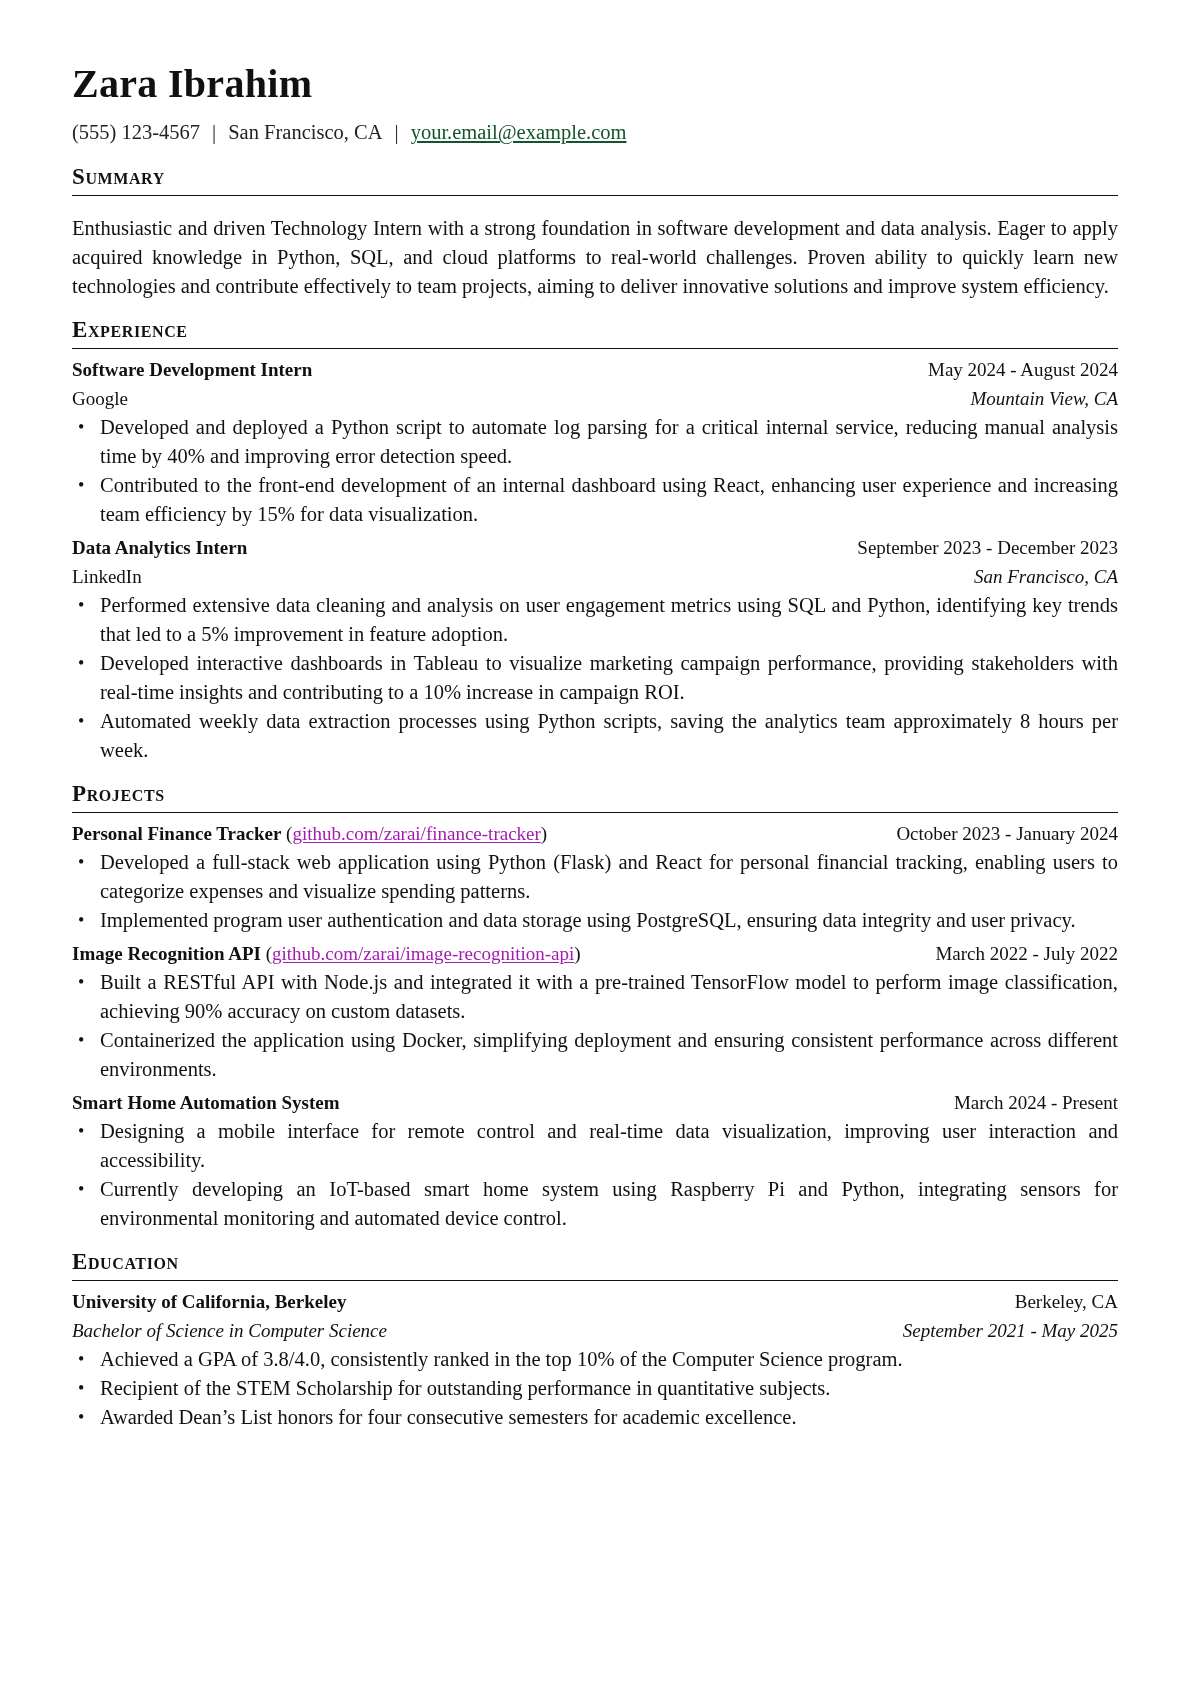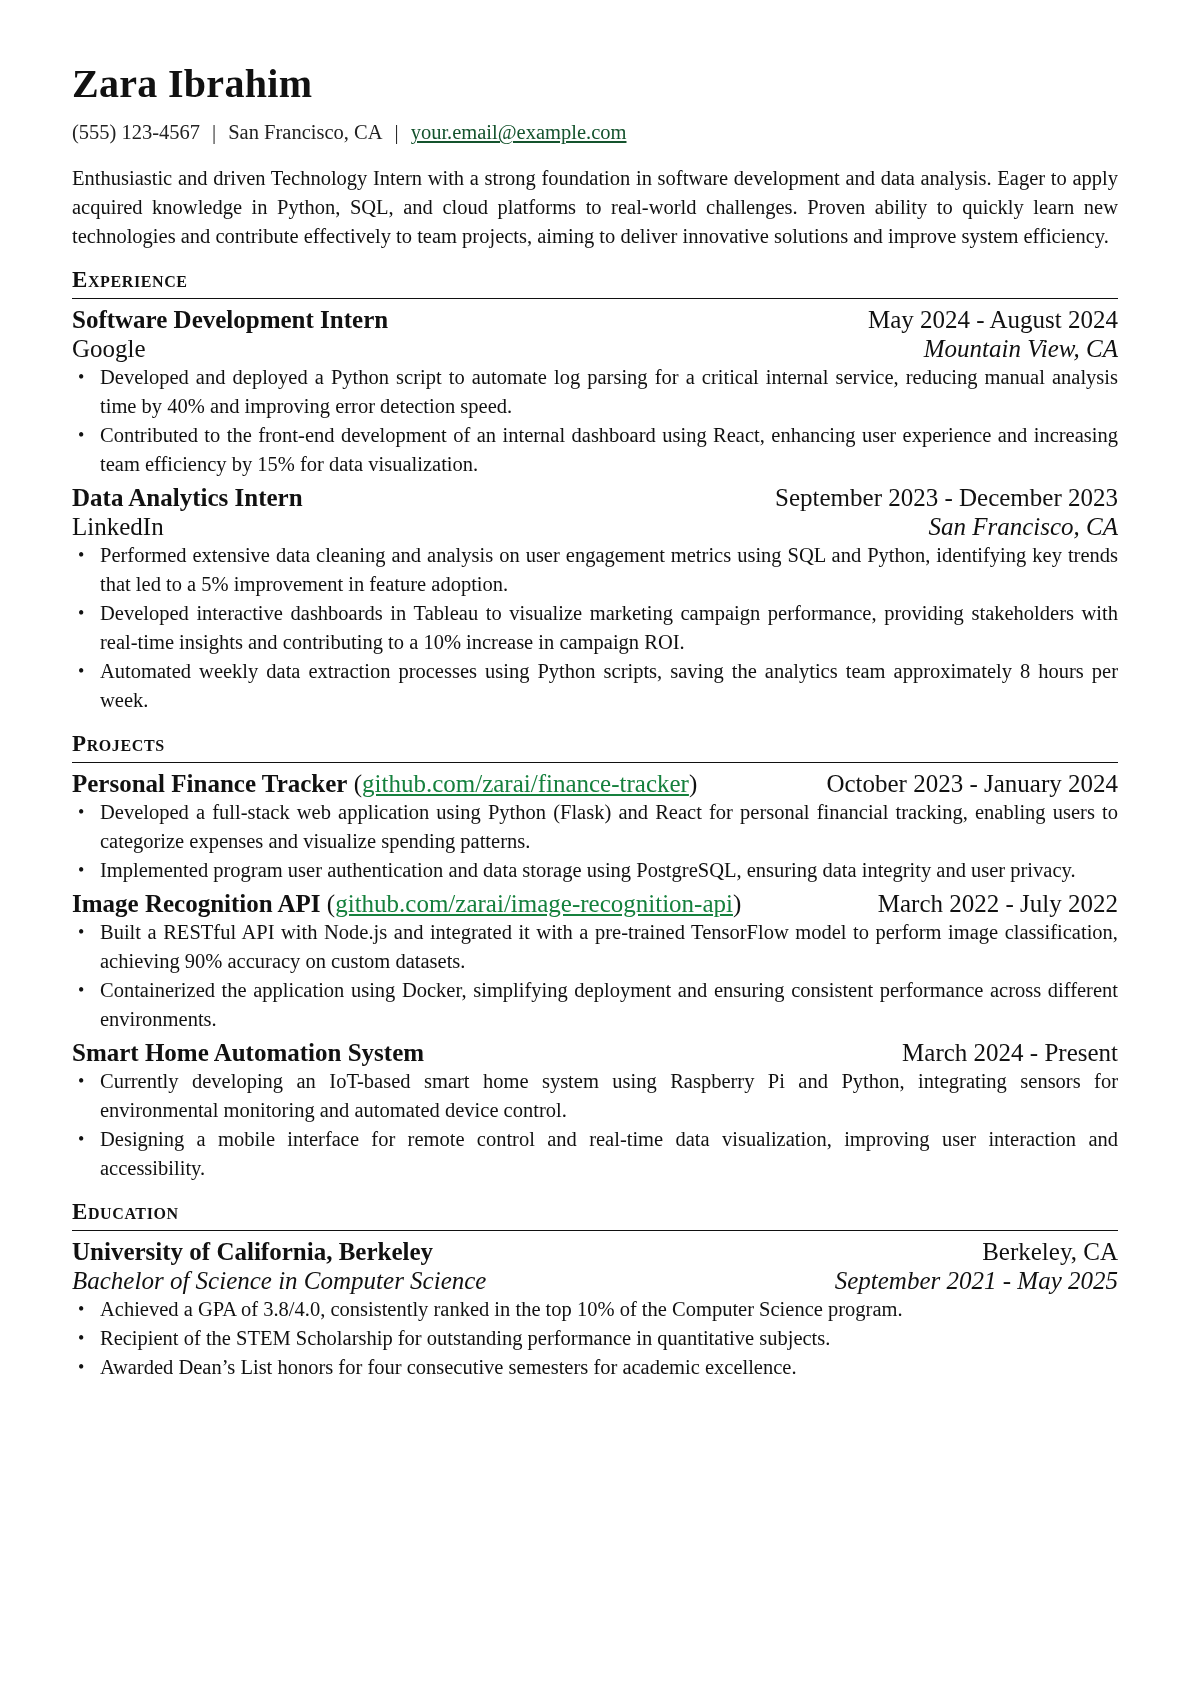--- a/index.html
+++ b/index.html
@@ -15,39 +15,40 @@
     .contact a { color: #14532d; text-decoration: underline; text-underline-offset: 2px; }
     .section-title {
       font-size: 23px; font-weight: bold; font-variant: small-caps; letter-spacing: 0.6px;
       line-height: 26px; margin: 0; padding-bottom: 5px; border-bottom: 1.6px solid #111;
     }
     .section { margin-top: 16px; }
     .section.first { margin-top: 18px; }
     .summary { font-size: 20.5px; line-height: 29px; margin-top: 18px; text-align: justify; }
     .entry { margin-top: 6px; }
     .entry + .entry { margin-top: 4px; }
-    .row { display: flex; justify-content: space-between; font-size: 25px; line-height: 29px; }
+    .row { display: flex; justify-content: space-between; font-size: 19px; line-height: 29px; }
     .row .b { font-weight: bold; }
     .row .i { font-style: italic; }
-    .row a { color: #15803d; text-decoration: underline; text-underline-offset: 2px; }
+    .row a { color: #a21caf; text-decoration: underline; text-underline-offset: 2px; }
     ul { margin: 0; padding: 0 0 0 28px; list-style: none; }
     li { position: relative; font-size: 20.5px; line-height: 29px; text-align: justify; }
     li::before { content: "\2022"; position: absolute; left: -22px; top: 0; font-size: 18px; }
   </style>
 </head>
 <body>
 
 <div class="page">
 
   <h1 class="name">Zara Ibrahim</h1>
   <div class="contact">
     <span>(555) 123-4567</span><span class="sep">|</span><span>San Francisco, CA</span><span class="sep">|</span><a>your.email@example.com</a>
   </div>
 
   <div class="section first">
+    <h2 class="section-title">Summary</h2>
     <p class="summary" style="margin-bottom:0">Enthusiastic and driven Technology Intern with a strong foundation in software development and data analysis. Eager to apply acquired knowledge in Python, SQL, and cloud platforms to real-world challenges. Proven ability to quickly learn new technologies and contribute effectively to team projects, aiming to deliver innovative solutions and improve system efficiency.</p>
   </div>
 
   <div class="section">
     <h2 class="section-title">Experience</h2>
 
     <div class="entry">
       <div class="row">
         <span class="b">Software Development Intern</span>
         <span>May 2024 - August 2024</span>
@@ -103,22 +104,22 @@
         <li>Containerized the application using Docker, simplifying deployment and ensuring consistent performance across different environments.</li>
       </ul>
     </div>
 
     <div class="entry">
       <div class="row">
         <span class="b">Smart Home Automation System</span>
         <span>March 2024 - Present</span>
       </div>
       <ul>
+        <li>Designing a mobile interface for remote control and real-time data visualization, improving user interaction and accessibility.</li>
         <li>Currently developing an IoT-based smart home system using Raspberry Pi and Python, integrating sensors for environmental monitoring and automated device control.</li>
-        <li>Designing a mobile interface for remote control and real-time data visualization, improving user interaction and accessibility.</li>
       </ul>
     </div>
   </div>
 
   <div class="section">
     <h2 class="section-title">Education</h2>
 
     <div class="entry">
       <div class="row">
         <span class="b">University of California, Berkeley</span>

